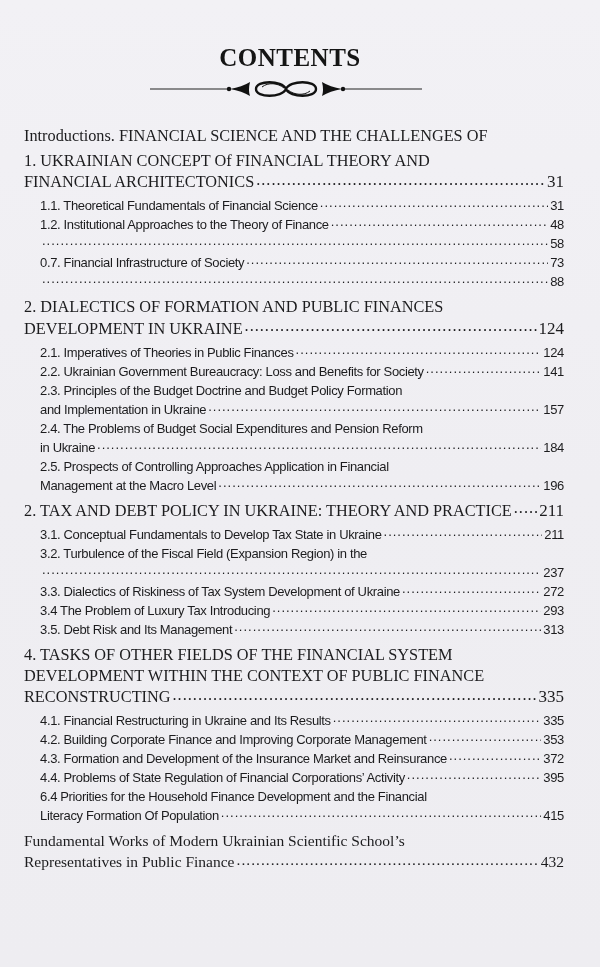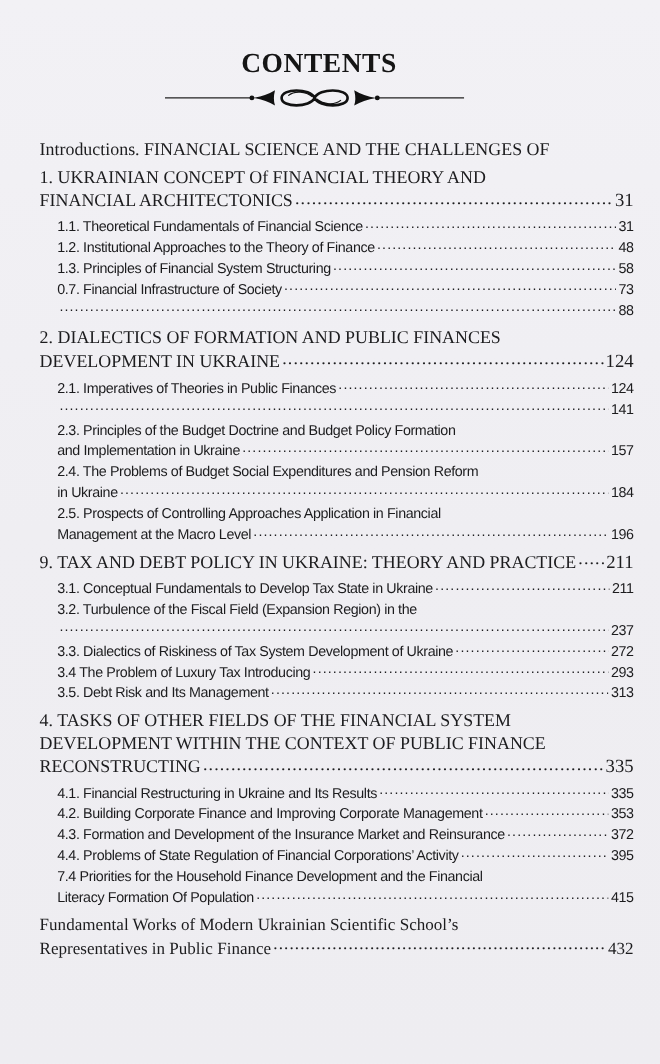--- a/index.html
+++ b/index.html
@@ -36,21 +36,21 @@
   .ornament {
     position: absolute;
     top: 78px;
     left: 150px;
     width: 272px;
     height: 22px;
   }
   .toc {
     position: absolute;
     top: 125px;
-    left: 36px;
+    left: 24px;
     width: 540px;
   }
   .entry {
     display: block;
     position: relative;
   }
   .entry.chapter {
     font-size: 16.3px;
     line-height: 21px;
     margin-bottom: 4px;
@@ -140,21 +140,20 @@
     </div>
     <div class="entry section">
       <div class="line text-wrap">
         <span class="label">1.2. Institutional Approaches to the Theory of Finance</span>
         <span class="dots"></span>
         <span class="page-num">48</span>
       </div>
     </div>
     <div class="entry section">
       <div class="line text-wrap">
-        <span class="label">1.3. Principles of Financial System Structuring</span>
         <span class="dots"></span>
         <span class="page-num">58</span>
       </div>
     </div>
     <div class="entry section">
       <div class="line text-wrap">
         <span class="label">0.7. Financial Infrastructure of Society</span>
         <span class="dots"></span>
         <span class="page-num">73</span>
       </div>
@@ -178,20 +177,21 @@
     </div>
     <div class="entry section">
       <div class="line text-wrap">
         <span class="label">2.1. Imperatives of Theories in Public Finances</span>
         <span class="dots"></span>
         <span class="page-num">124</span>
       </div>
     </div>
     <div class="entry section">
       <div class="line text-wrap">
+        <span class="label">2.2. Ukrainian Government Bureaucracy:  Loss and Benefits for Society</span>
         <span class="dots"></span>
         <span class="page-num">141</span>
       </div>
     </div>
     <div class="entry section">
       <div class="line text-wrap">
           <span class="label">2.3. Principles of the Budget Doctrine  and Budget Policy Formation</span>
         </div>
       <div class="line text-wrap">
         <span class="label">and Implementation  in Ukraine</span>
@@ -215,21 +215,21 @@
         </div>
       <div class="line text-wrap">
         <span class="label">Management at the Macro Level</span>
         <span class="dots"></span>
         <span class="page-num">196</span>
       </div>
     </div>
 
     <div class="entry chapter">
       <div class="line">
-        <span class="label">9. TAX AND DEBT POLICY IN UKRAINE: THEORY AND PRACTICE</span>
+        <span class="label">2. TAX AND DEBT POLICY IN UKRAINE: THEORY AND PRACTICE</span>
         <span class="dots"></span>
         <span class="page-num">211</span>
       </div>
     </div>
     <div class="entry section">
       <div class="line text-wrap">
         <span class="label">3.1. Conceptual Fundamentals  to Develop Tax State in Ukraine</span>
         <span class="dots"></span>
         <span class="page-num">211</span>
       </div>
@@ -301,21 +301,21 @@
     </div>
     <div class="entry section">
       <div class="line text-wrap">
         <span class="label">4.4. Problems of State Regulation  of Financial Corporations’ Activity</span>
         <span class="dots"></span>
         <span class="page-num">395</span>
       </div>
     </div>
     <div class="entry section last-section">
       <div class="line text-wrap">
-          <span class="label">7.4 Priorities for the Household Finance Development and the Financial</span>
+          <span class="label">6.4 Priorities for the Household Finance Development and the Financial</span>
         </div>
       <div class="line text-wrap">
         <span class="label">Literacy Formation Of Population</span>
         <span class="dots"></span>
         <span class="page-num">415</span>
       </div>
     </div>
 
     <div class="entry chapter" style="font-size:15.5px;">
       <div class="line">

